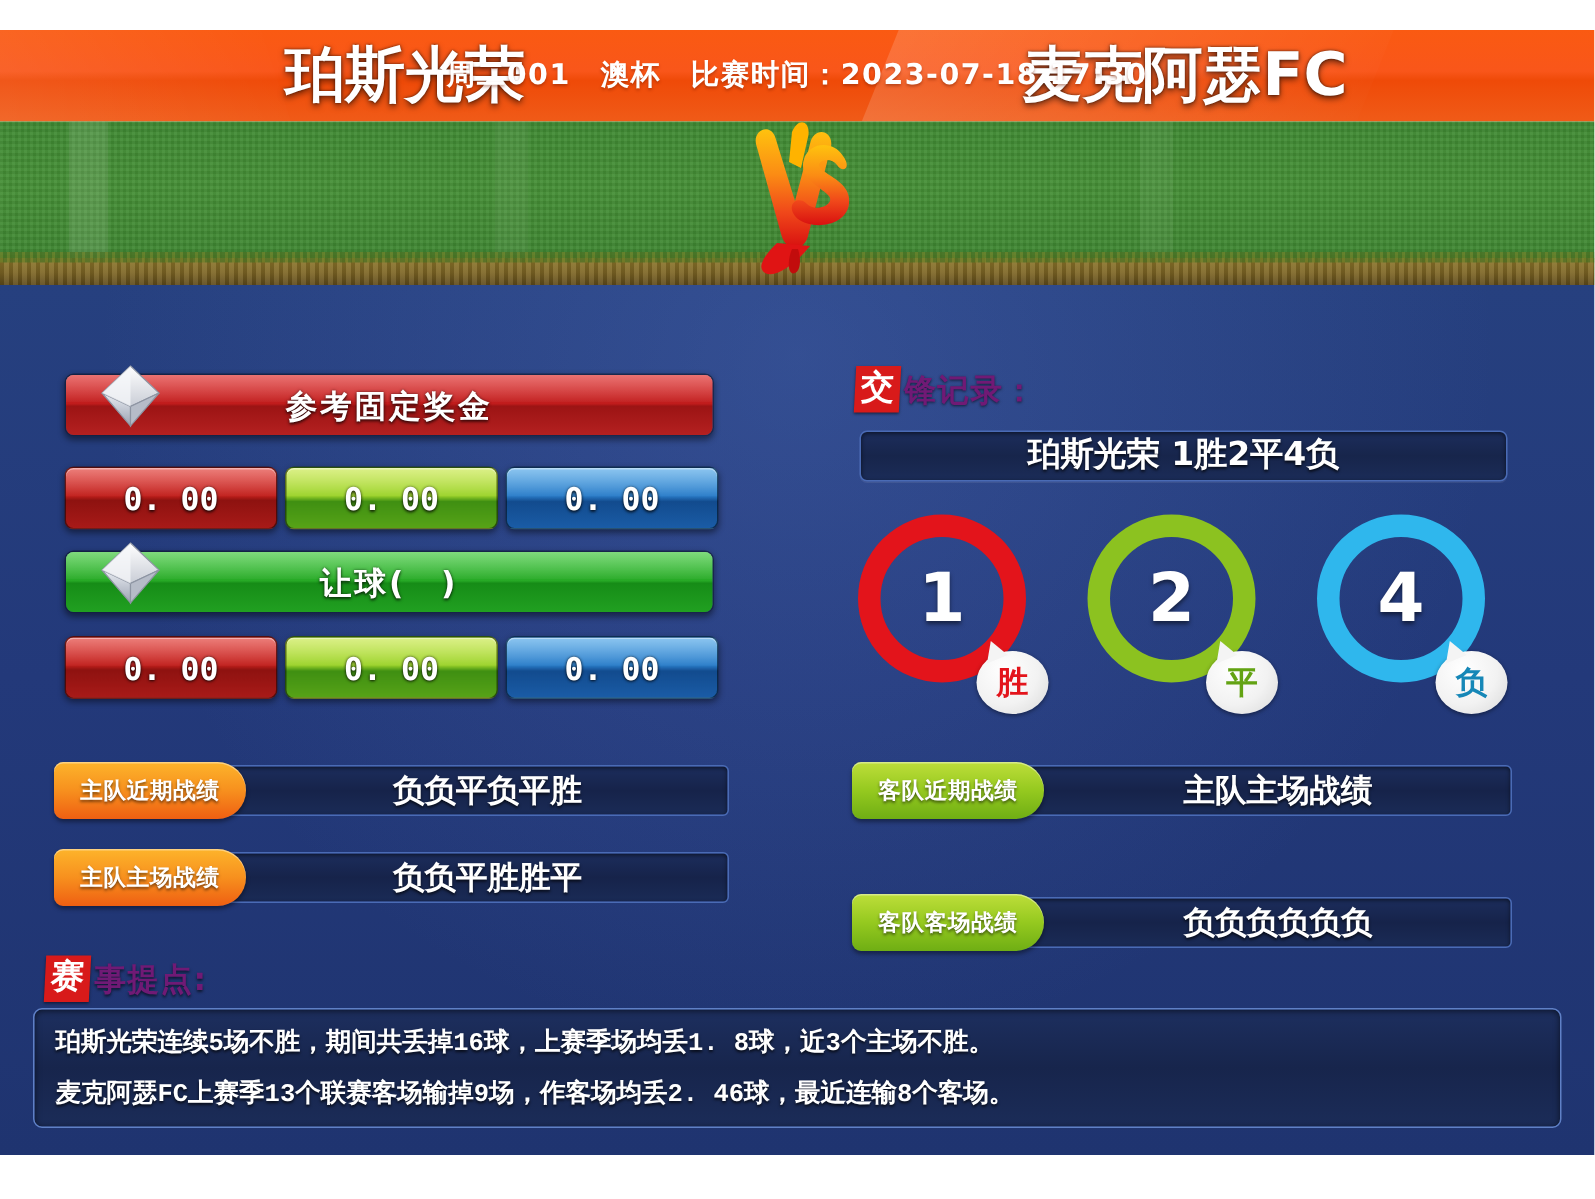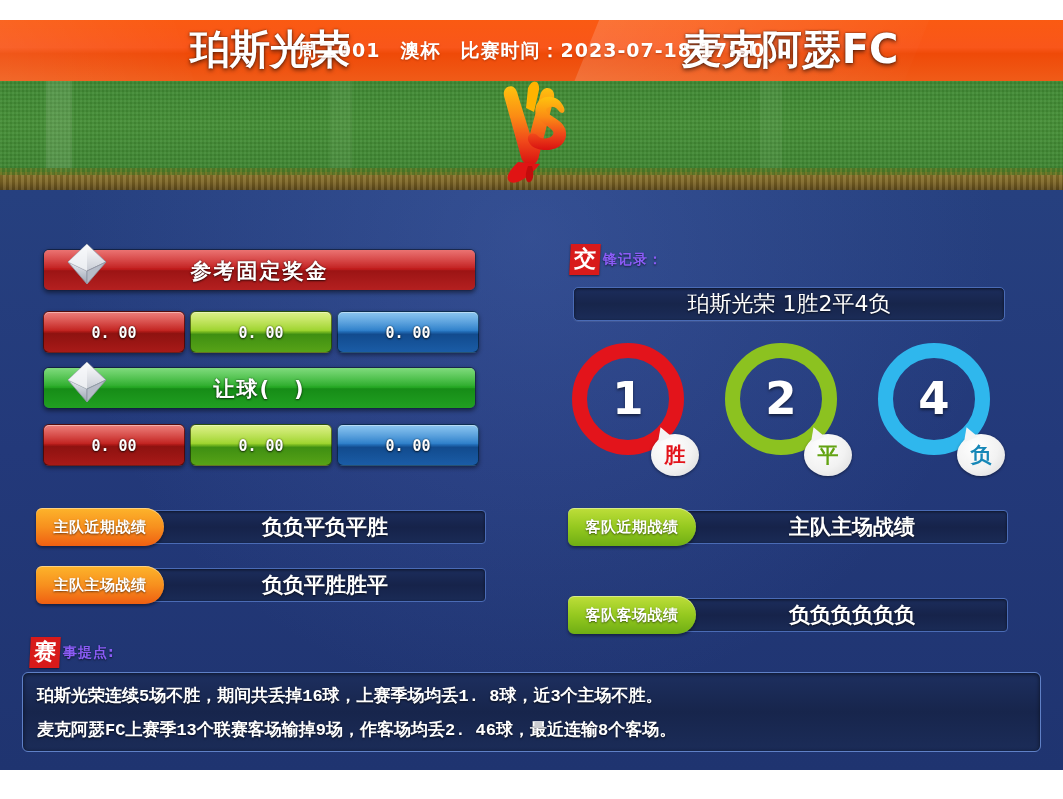--- a/index.html
+++ b/index.html
@@ -134,51 +134,51 @@
   .odd::after {
     content:""; position:absolute; left:0; top:0; width:100%; height:48%;
     background: linear-gradient(180deg, rgba(255,255,255,0.35), rgba(255,255,255,0.02));
     pointer-events:none;
   }
   .odd.c-red { background: linear-gradient(180deg,#e23a34 0%, #c11f1c 46%, #8e1210 54%, #a81a18 100%); }
   .odd.c-green { background: linear-gradient(180deg,#c9e84a 0%, #9cd32a 46%, #3f8f12 56%, #57a317 100%); }
   .odd.c-blue { background: linear-gradient(180deg,#4fa6e8 0%, #2a7dc9 46%, #124b8e 56%, #1a5ca6 100%); }
   .odd .val {
     position: relative; z-index: 2; line-height: 42px; text-align: center;
-    color: #ffffff; font-size: 15px; font-weight: bold;
+    color: #ffffff; font-size: 21px; font-weight: bold;
     font-family: "DejaVu Sans Mono", "Liberation Mono", monospace;
     text-shadow: 0 1px 2px rgba(0,0,0,0.65), 0 0 2px rgba(0,0,0,0.55);
   }
 
   
   .sechead { position: absolute; display: flex; align-items: center; }
   .sechead .glyph {
     display:inline-block; background: #d81a1a; color:#ffffff;
     font-size: 22px; font-weight: bold; line-height: 28px;
     padding: 1px 4px 2px 4px; margin-right: 3px;
     font-family: "DejaVu Sans", "Liberation Sans", sans-serif;
     box-shadow: 0 1px 2px rgba(0,0,0,0.5);
     transform: skewX(-3deg);
   }
   .sechead .rest {
-    color:#8b5cf6; font-size: 14px; font-weight: bold;
+    color:#701a75; font-size: 21px; font-weight: bold;
     font-family: "DejaVu Sans", "Liberation Sans", sans-serif;
     text-shadow: 0 1px 2px rgba(0,0,0,0.6);
     letter-spacing: 1px;
   }
 
   
   .inset {
     position: absolute; border-radius: 5px;
     background: linear-gradient(180deg,#1c2d5c 0%, #17254b 50%, #1b2c58 100%);
     border: 1px solid #4a6bb5;
     box-shadow: inset 0 1px 3px rgba(0,0,0,0.6), 0 1px 0 rgba(255,255,255,0.08);
   }
   .inset .txt {
-    display:block; text-align:center; color:#ffffff; font-weight: normal;
+    display:block; text-align:center; color:#ffffff; font-weight: bold;
     font-family: "DejaVu Sans", "Liberation Sans", sans-serif;
     text-shadow: 0 1px 2px rgba(0,0,0,0.75);
   }
 
   
   .ring {
     position: absolute; width: 112px; height: 112px; border-radius: 50%;
     border-width: 15px; border-style: solid;
     display: flex; align-items: center; justify-content: center;
   }

